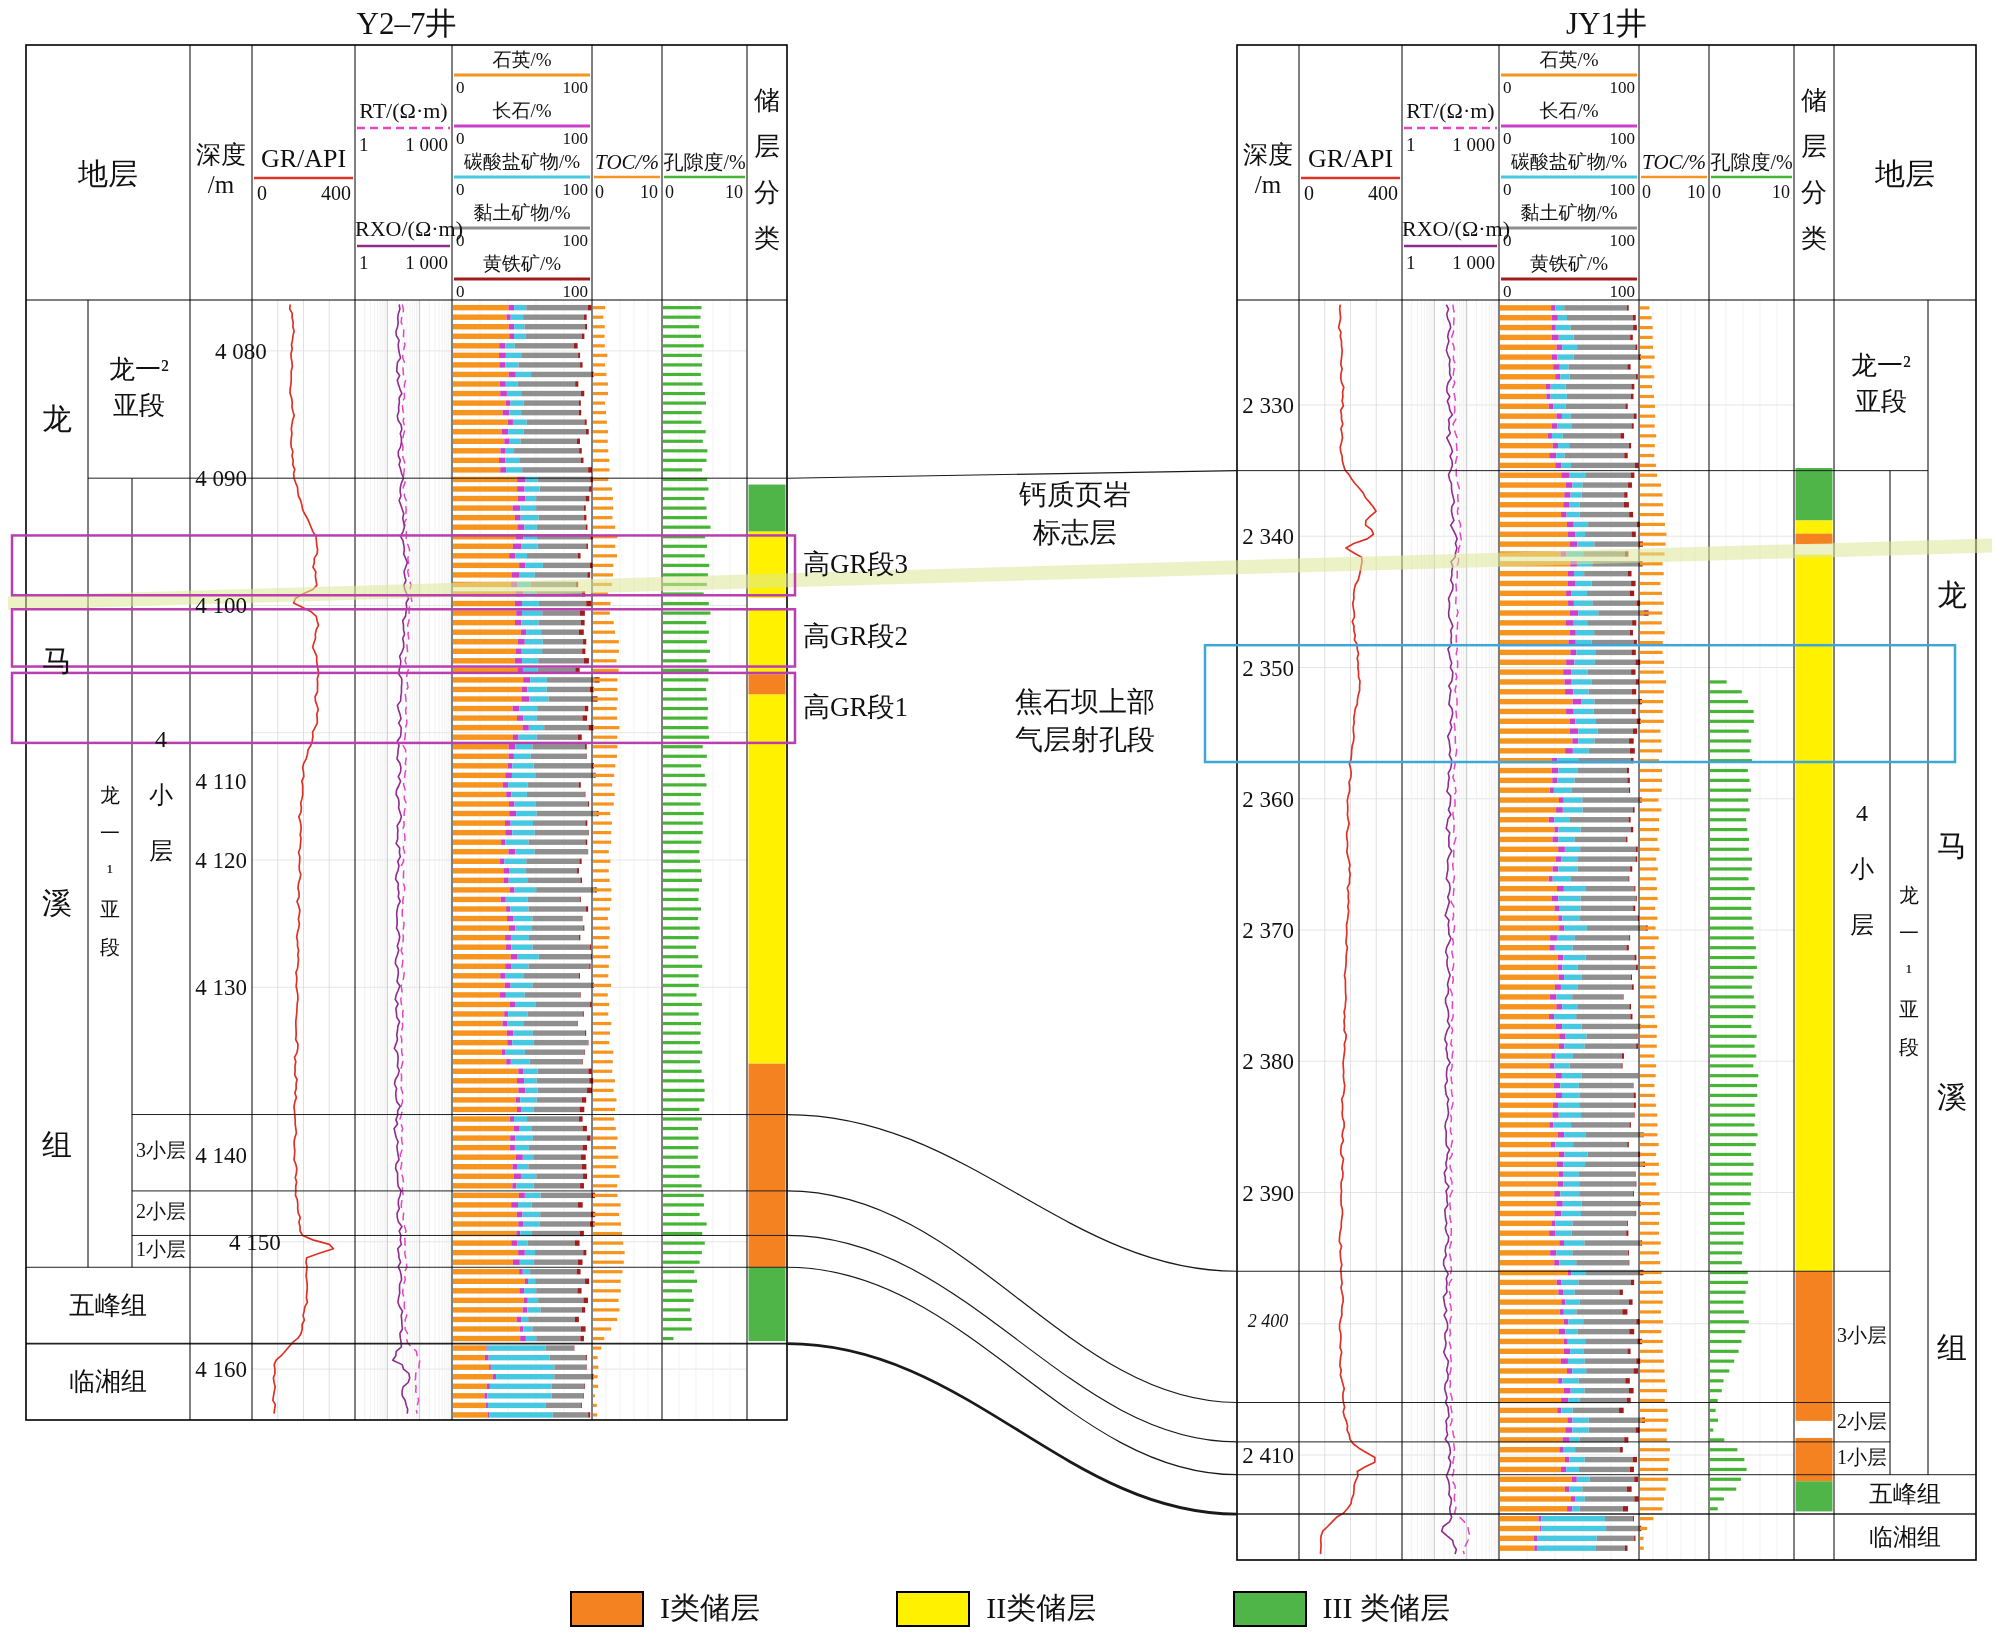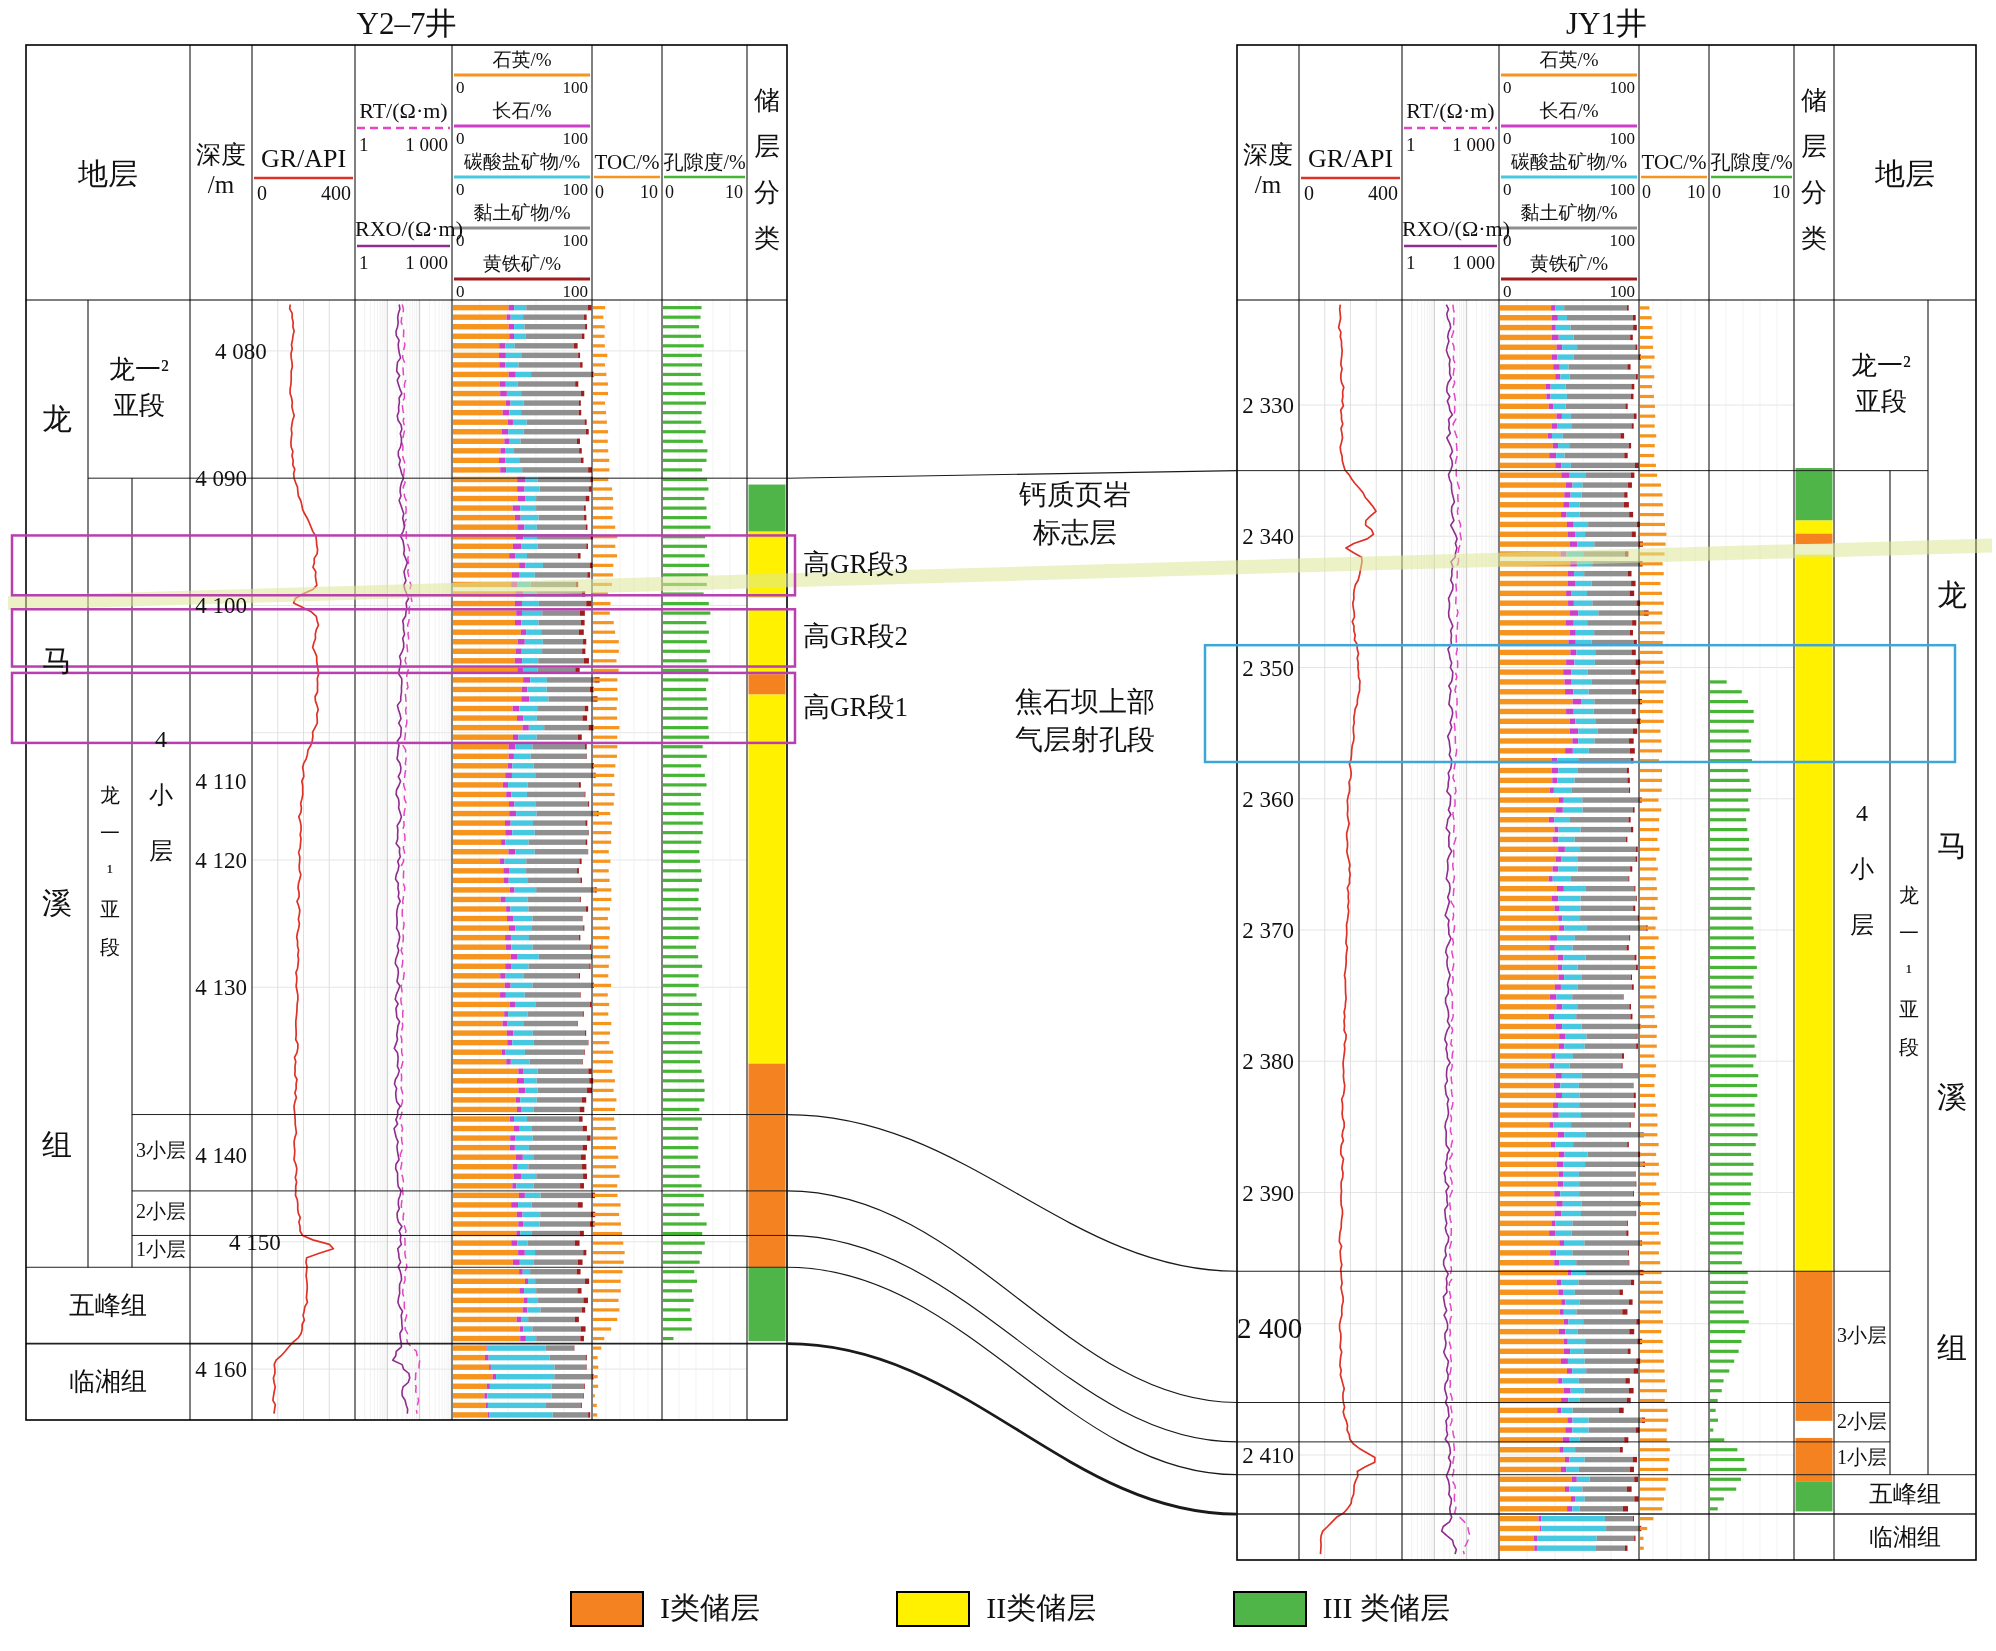--- a/index.html
+++ b/index.html
@@ -3,21 +3,21 @@
 <meta charset="utf-8">
 <style>
   *{margin:0;padding:0;box-sizing:border-box}
   html,body{width:1996px;height:1651px}
   body{position:relative;background:#fff;color:#111;
        font-family:"Liberation Serif","DejaVu Serif",serif}
   .fig{position:absolute;left:0;top:0;width:1996px;height:1651px}
   #fig-svg{position:absolute;left:0;top:0}
   #labels-layer{position:absolute;left:0;top:0;width:1996px;height:1651px;pointer-events:none}
   .lbl{position:absolute;text-align:center;line-height:1.18;white-space:nowrap}
-  .italic{}
+  .italic{font-style:italic}
   .legend{position:absolute;left:570px;top:1588px;width:880px;display:flex;justify-content:space-between;align-items:center}
   .legend-item{display:flex;align-items:center;gap:16px}
   .swatch{display:inline-block;width:74px;height:36px;border:2px solid #000}
   .lg-label{font-size:30px}
 </style>
 </head>
 <body>
 
 <div class="fig">
   <svg id="fig-svg" width="1996" height="1651">
@@ -1987,21 +1987,21 @@
       <div class="lbl" style="left: 1499px; top: 253px; width: 140px; font-size: 19px; text-align: center;">黄铁矿/%</div>
       <div class="lbl" style="left: 1503px; top: 282px; width: 30px; font-size: 17px; text-align: left;">0</div>
       <div class="lbl" style="left: 1599px; top: 282px; width: 36px; font-size: 17px; text-align: right;">100</div>
       <div class="lbl" style="left: 1237px; top: 392px; width: 62px; font-size: 23px; text-align: center;">2 330</div>
       <div class="lbl" style="left: 1237px; top: 523.25px; width: 62px; font-size: 23px; text-align: center;">2 340</div>
       <div class="lbl" style="left: 1237px; top: 654.5px; width: 62px; font-size: 23px; text-align: center;">2 350</div>
       <div class="lbl" style="left: 1237px; top: 785.75px; width: 62px; font-size: 23px; text-align: center;">2 360</div>
       <div class="lbl" style="left: 1237px; top: 917px; width: 62px; font-size: 23px; text-align: center;">2 370</div>
       <div class="lbl" style="left: 1237px; top: 1048.25px; width: 62px; font-size: 23px; text-align: center;">2 380</div>
       <div class="lbl" style="left: 1237px; top: 1179.5px; width: 62px; font-size: 23px; text-align: center;">2 390</div>
-      <div class="lbl" style="left: 1237px; top: 1310.75px; width: 62px; font-size: 29px; text-align: center;">2 400</div>
+      <div class="lbl" style="left: 1237px; top: 1310.75px; width: 62px; font-size: 18px; text-align: center; font-style: italic;">2 400</div>
       <div class="lbl" style="left: 1237px; top: 1442px; width: 62px; font-size: 23px; text-align: center;">2 410</div>
       <div class="lbl" style="left: 1928px; top: 576.633px; width: 48px; font-size: 30px; text-align: center;">龙</div>
       <div class="lbl" style="left: 1928px; top: 827.648px; width: 48px; font-size: 30px; text-align: center;">马</div>
       <div class="lbl" style="left: 1928px; top: 1078.66px; width: 48px; font-size: 30px; text-align: center;">溪</div>
       <div class="lbl" style="left: 1928px; top: 1329.68px; width: 48px; font-size: 30px; text-align: center;">组</div>
       <div class="lbl" style="left: 1890px; top: 883.656px; width: 38px; font-size: 20px; text-align: center;">龙</div>
       <div class="lbl" style="left: 1890px; top: 921.656px; width: 38px; font-size: 20px; text-align: center;">一</div>
       <div class="lbl" style="left: 1890px; top: 959.656px; width: 38px; font-size: 20px; text-align: center;">¹</div>
       <div class="lbl" style="left: 1890px; top: 997.656px; width: 38px; font-size: 20px; text-align: center;">亚</div>
       <div class="lbl" style="left: 1890px; top: 1035.66px; width: 38px; font-size: 20px; text-align: center;">段</div>

